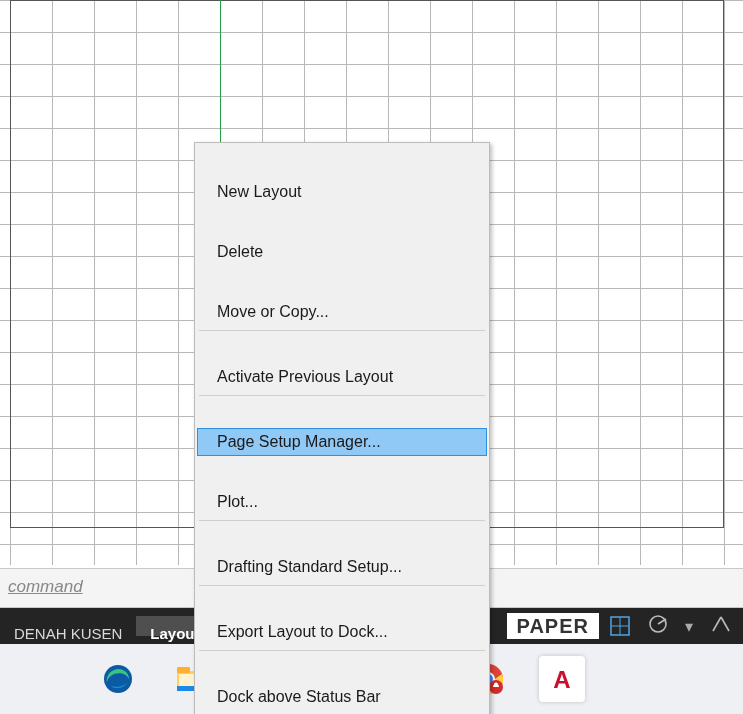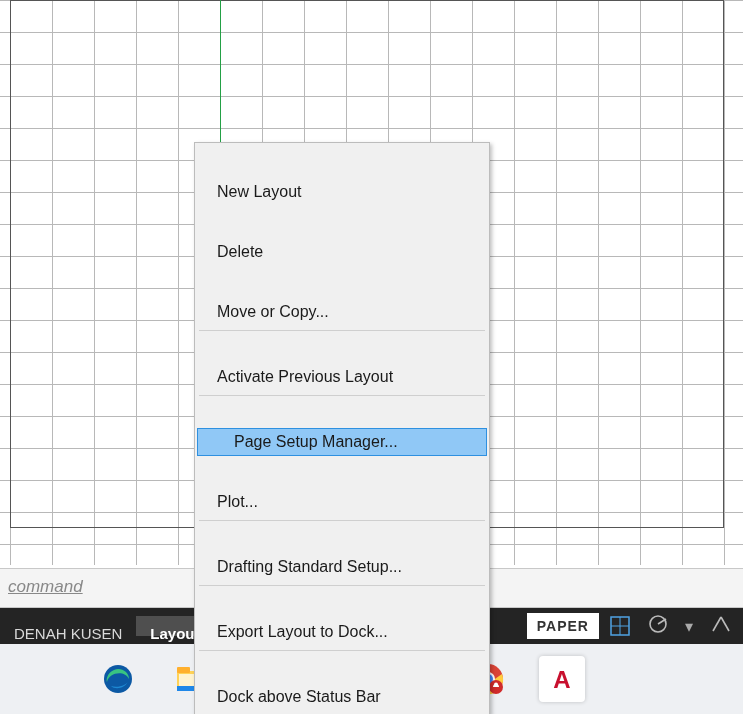--- a/index.html
+++ b/index.html
@@ -89,21 +89,21 @@
     color: #777;
     font-size: 18px;
     line-height: 32px;
     padding: 0 10px;
   }
   .tabs-spacer { flex: 1; }
 
   .status-paper {
     background: #fff;
     color: #333;
-    font-size: 14px;
+    font-size: 20px;
     font-weight: 600;
     letter-spacing: 1px;
     height: 26px;
     line-height: 26px;
     padding: 0 10px;
     margin-right: 6px;
   }
   .status-icons {
     display: flex;
     align-items: center;
@@ -159,21 +159,21 @@
   }
   .cm-item {
     padding: 5px 20px;
     color: #1a1a1a;
     cursor: default;
     margin-top: 32px;
   }
   .cm-item.highlight {
     background: #90c8f6;
     border: 1px solid #2e90e0;
-    padding: 4px 36px;
+    padding: 4px 19px;
   }
   .cm-item.disabled { color: #9a9a9a; }
   .cm-sep {
     height: 1px;
     background: #cfcfcf;
     margin: 4px 2px;
   }
 </style>
 </head>
 <body>

